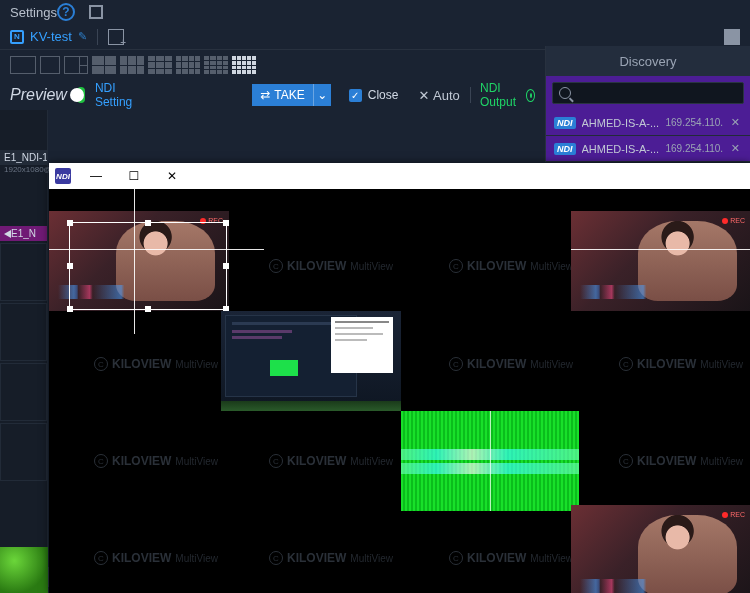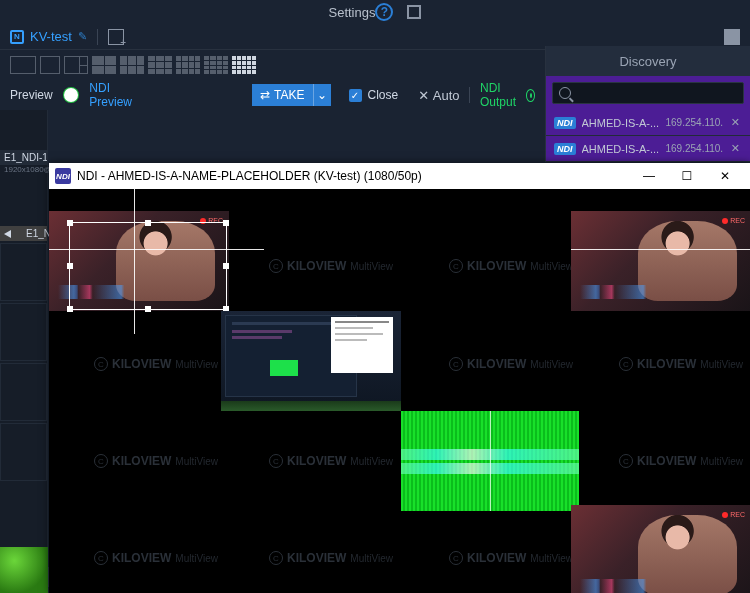--- a/index.html
+++ b/index.html
@@ -1,17 +1,17 @@
 <!DOCTYPE html>
 <html><head>
 <meta charset="utf-8">
 <style>
   * { margin: 0; padding: 0; box-sizing: border-box; font-family: "Segoe UI", Arial, sans-serif; }
   body { width: 750px; height: 593px; background: #1a2332; color: #c0c8d4; font-size: 12px; overflow: hidden; position: relative; }
-  .topbar { height: 24px; display: flex; align-items: center; justify-content: center; padding: 0 10px; background: #1a2332; }
+  .topbar { height: 24px; display: flex; align-items: center; justify-content: flex-start; padding: 0 10px; background: #1a2332; }
   .topbar-left { font-size: 13px; color: #b8c0cc; }
   .topbar-right { display: flex; align-items: center; gap: 14px; }
   .help-icon { width: 18px; height: 18px; border: 2px solid #2b7fd6; border-radius: 50%; display:flex;align-items:center;justify-content:center;color:#2b7fd6;font-size:12px;font-weight:bold;cursor:pointer; }
   .maxbox { width:14px; height:14px; border:2px solid #8a94a4; cursor:pointer; }
 
   .secondrow { height: 26px; display:flex; align-items:center; justify-content:space-between; padding:0 10px; border-bottom:1px solid #28313f; }
   .tab-chip { display:flex; align-items:center; gap:6px; color:#35a0ff; font-size:13px; }
   .tab-chip .sq { width:14px;height:14px;border:2px solid #35a0ff; border-radius:2px; display:flex;align-items:center;justify-content:center; font-size:8px;color:#35a0ff;font-weight:bold;}
   .tab-chip .edit { color:#35a0ff; opacity:.7; font-size:11px;}
   .sep { width:1px; height:16px; background:#3a4454; margin:0 10px;}
@@ -43,40 +43,40 @@
   .searchbox input { flex:1; background:transparent; border:none; outline:none; color:#c0c8d4; font-size:11px;}
   .mag { width:12px;height:12px; border:1.5px solid #8a94a4; border-radius:50%; position:relative;}
   .mag::after{content:"";position:absolute;width:5px;height:1.5px;background:#8a94a4;transform:rotate(45deg);bottom:-2px;right:-4px;}
   .disc-row { display:flex; align-items:center; gap:6px; padding:6px 8px; font-size:11px; color:#c0c8d4; border-bottom:1px solid #222b38; cursor:pointer;}
   .ndi-badge { background:#2b7fd6; color:#fff; font-size:9px; padding:1px 3px; border-radius:2px; font-style:italic; font-weight:bold;}
   .disc-name{ flex:0 0 78px; overflow:hidden; white-space:nowrap; text-overflow:ellipsis;}
   .disc-ip { flex:1; font-size:10px; color:#9aa4b4; white-space:nowrap; overflow:hidden;}
   .disc-x { color:#9aa4b4; padding:0 2px;}
 
   .ctrlrow { height:30px; display:flex; align-items:center; gap:10px; padding:0 10px; position:absolute; top:80px; left:0; right:205px; background:#1a2332; }
-  .preview-lbl{ color:#d0d8e4; font-size:12px;}
+  .preview-lbl{ color:#d0d8e4; font-size:16px;font-style:italic;}
   .toggle { width:34px; height:16px; background:#1fbf3f; border-radius:10px; position:relative; cursor:pointer;}
   .toggle::after{content:""; width:14px;height:14px;background:#fff;border-radius:50%;position:absolute; right:1px; top:1px;}
   .ndi-out{ color:#35a0ff; font-size:12px;}
   .take-wrap{ display:flex; margin-left:110px;}
   .take-btn{ background:#2b7fd6; color:#fff; padding:4px 8px; font-size:12px; display:flex; align-items:center; gap:4px; cursor:pointer;}
   .take-dd { background:#2b7fd6; color:#fff; width:18px; display:flex;align-items:center;justify-content:center; border-left:1px solid rgba(255,255,255,.3); cursor:pointer;}
   .chk{ width:13px;height:13px; background:#2b7fd6; border-radius:2px; display:flex;align-items:center;justify-content:center; color:#fff; font-size:10px;}
   .auto-lbl{ color:#d0d8e4;}
   .ctrl-spacer{flex:1;}
   .close-x { color:#c0c8d4; cursor:pointer; font-size:13px;}
   .ndi-set{ color:#1fd466; display:flex; align-items:center; gap:6px; cursor:pointer;}
   .gear{ width:13px;height:13px;border:1.5px solid #1fd466; border-radius:50%; position:relative;}
   .gear::before{content:"";position:absolute;inset:3px;border:1.5px solid #1fd466; border-radius:50%;}
   .vsep{width:1px;height:16px;background:#3a4454;}
 
   .leftcol { position:absolute; left:0; top:110px; width:48px; bottom:0; background:#161d28; border-right:1px solid #222b38;}
   .src-chip { background:#222b38; color:#d0d8e4; font-size:10px; padding:2px 4px; margin-top:40px; white-space:nowrap; overflow:hidden;}
   .src-sub { font-size:8px; color:#6a7484; padding:0 4px;}
-  .audio-mark { margin-top:52px; padding:2px 4px; display:flex;align-items:center;gap:15px; color:#d0d8e4; font-size:10px; background:#404040;}
+  .audio-mark { margin-top:52px; padding:2px 4px; display:flex;align-items:center;gap:0; color:#d0d8e4; font-size:10px; background:#701a75;}
   .vol{width:0;height:0;border-top:4px solid transparent;border-bottom:4px solid transparent;border-right:7px solid #d0d8e4;}
   .thumb-slot { height:58px; border:1px solid #222b38; margin:2px 0;}
   .leftbottom{position:absolute;bottom:6px;left:6px;display:flex;gap:4px;}
   .lb-btn{width:20px;height:20px;background:#2a3442;display:flex;align-items:center;justify-content:center;cursor:pointer;font-size:11px;color:#c0c8d4;}
   .lb-g{display:grid;grid-template-columns:1fr 1fr;grid-template-rows:1fr 1fr;gap:1px;width:12px;height:12px;}
   .lb-g span{background:#c0c8d4;}
 
   
   .ndi-window{ position:absolute; left:49px; top:163px; right:0; bottom:0; background:#000; box-shadow:0 0 8px rgba(0,0,0,.6);}
   .ndi-titlebar{ height:26px; background:#fff; color:#000; display:flex; align-items:center; padding:0 6px; font-size:12px;}
@@ -231,21 +231,21 @@
         <span></span>
         <span></span>
         <span></span>
       </div>
   </div>
 </div>
 
 <div class="ctrlrow">
   <span class="preview-lbl">Preview</span>
   <div class="toggle"></div>
-  <span class="ndi-out">NDI Preview</span>
+  <span class="ndi-out">NDI Setting</span>
   <div class="take-wrap">
     <div class="take-btn">
       <span>⇄</span>
       <span>TAKE</span>
     </div>
     <div class="take-dd">
         <span>⌄</span>
       </div>
   </div>
   <div style="display:flex;align-items:center;gap:6px;margin-left:8px;">
@@ -312,21 +312,20 @@
     <div class="lb-btn">
         <span>T</span>
       </div>
   </div>
   <div class="veg"></div>
 </div>
 
 <div class="ndi-window">
   <div class="ndi-titlebar">
     <div class="ndi-logo">NDI</div>
-    <div class="ndi-title">NDI - AHMED-IS-A-NAME-PLACEHOLDER (KV-test) (1080/50p)</div>
     <div class="win-btns">
       <div class="win-btn">
           <span>—</span>
         </div>
       <div class="win-btn">
           <span>☐</span>
         </div>
       <div class="win-btn win-close">
           <span>✕</span>
         </div>

